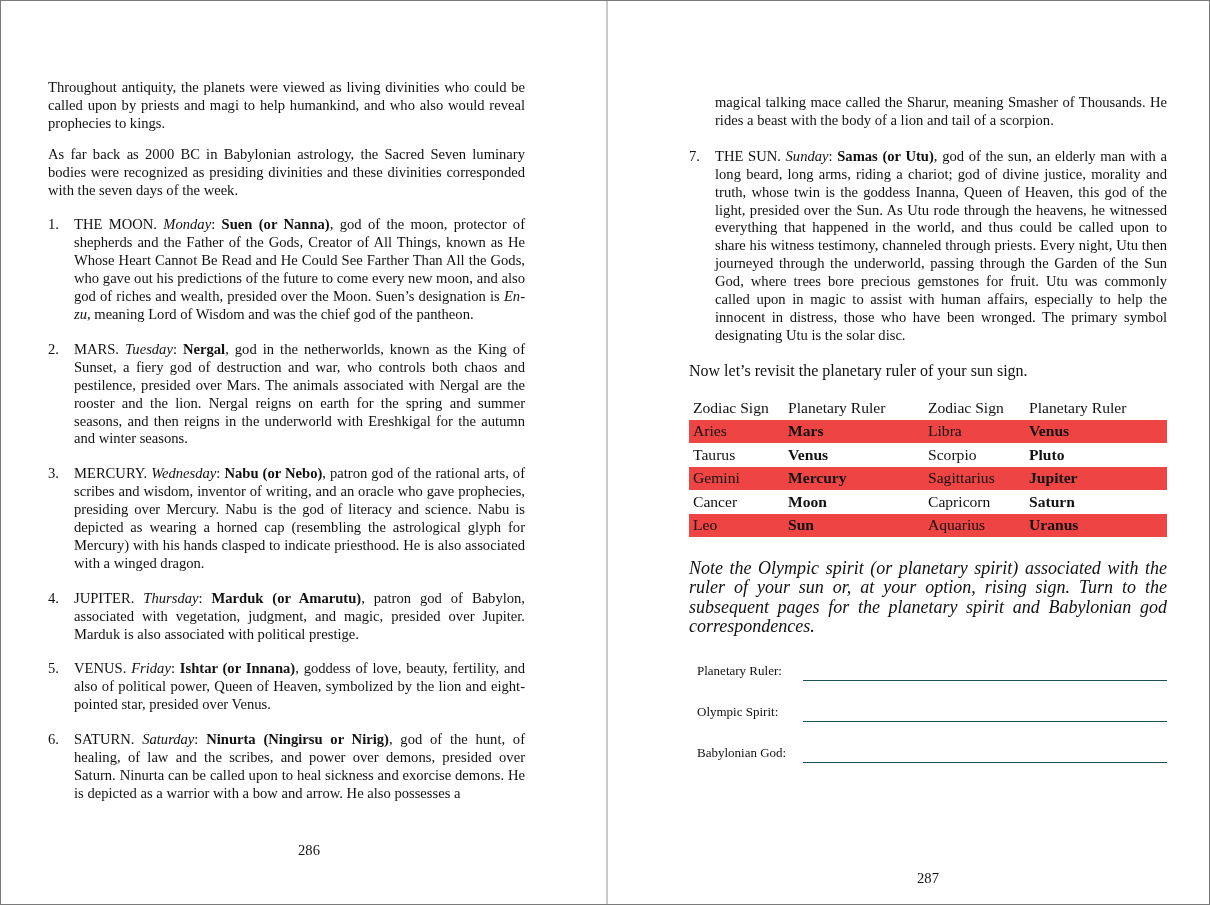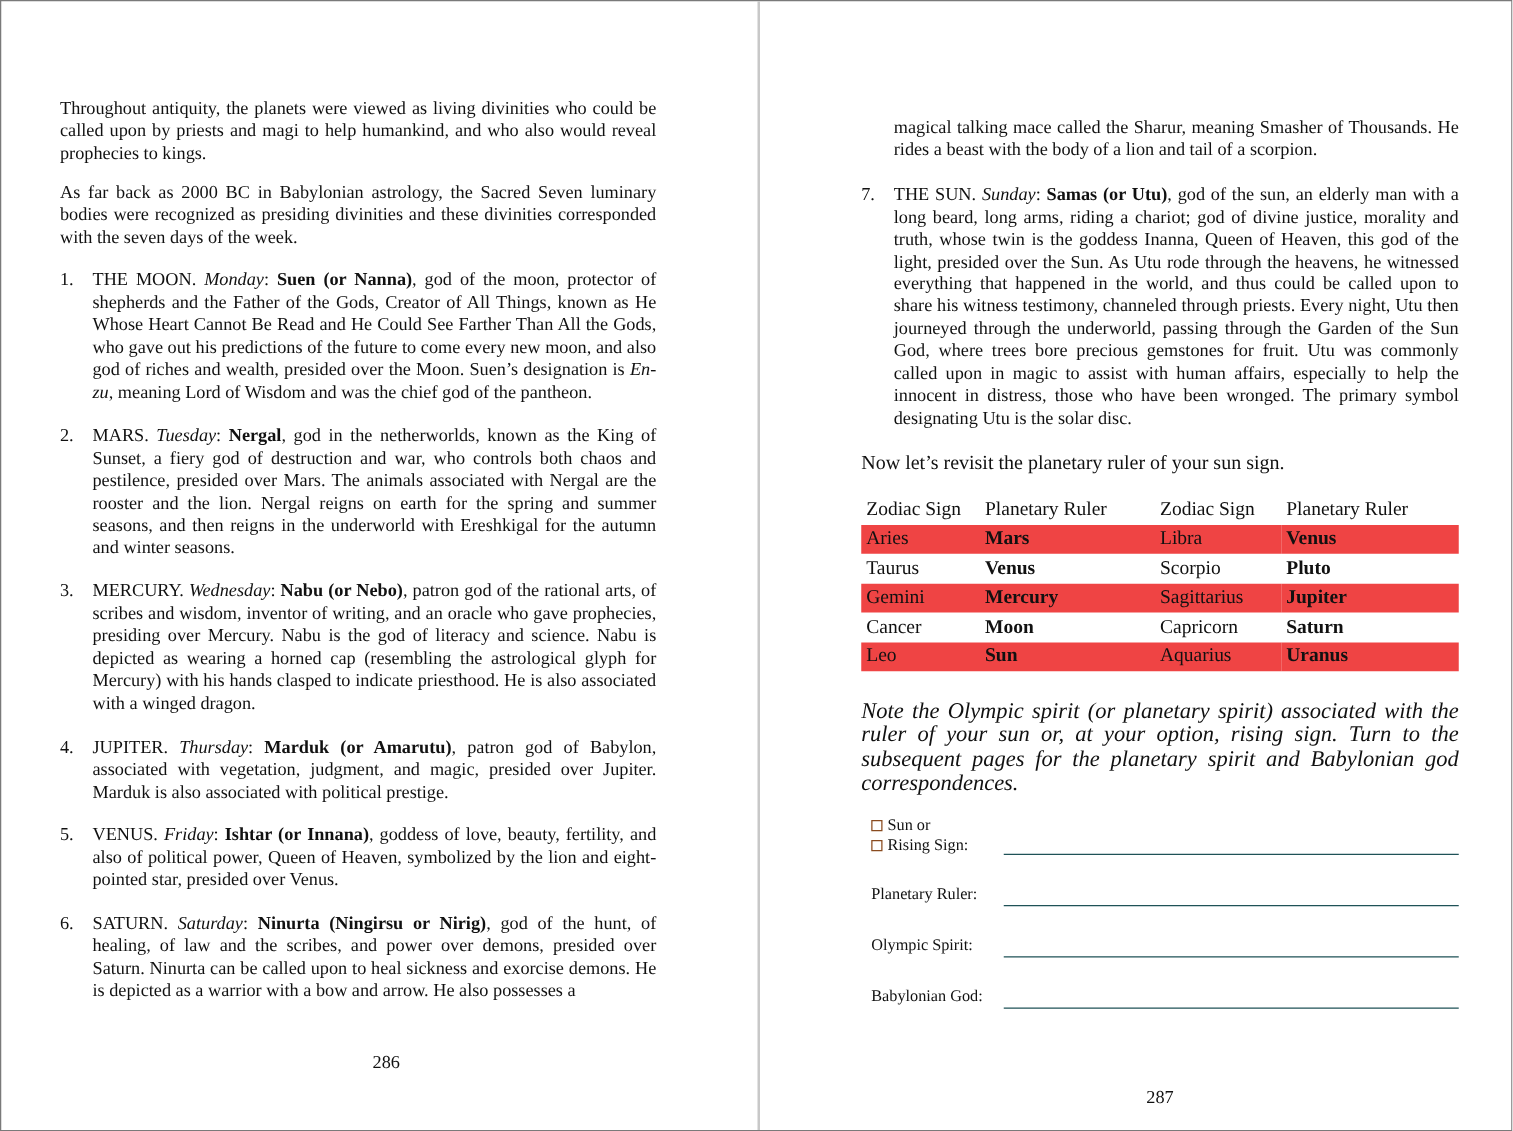--- a/index.html
+++ b/index.html
@@ -263,33 +263,20 @@
             <td class="ruler">Sun</td>
             <td>Aquarius</td>
             <td class="ruler">Uranus</td>
           </tr>
         </tbody>
       </table>
 
       <p class="note">Note the Olympic spirit (or planetary spirit) associated with the ruler of your sun or, at your option, rising sign. Turn to the subsequent pages for the planetary spirit and Babylonian god correspondences.</p>
 
       <div class="form">
-        <div class="form-row first" style="height:44px;">
-          <div class="stack-labels">
-            <div class="check-line">
-              <span class="checkbox"></span>
-              <span>Sun or</span>
-            </div>
-            <div class="check-line">
-              <span class="checkbox"></span>
-              <span>Rising Sign:</span>
-            </div>
-          </div>
-          <div class="line"></div>
-        </div>
 
         <div class="form-row">
           <span class="label">Planetary Ruler:</span>
           <div class="line"></div>
         </div>
 
         <div class="form-row">
           <span class="label">Olympic Spirit:</span>
           <div class="line"></div>
         </div>

